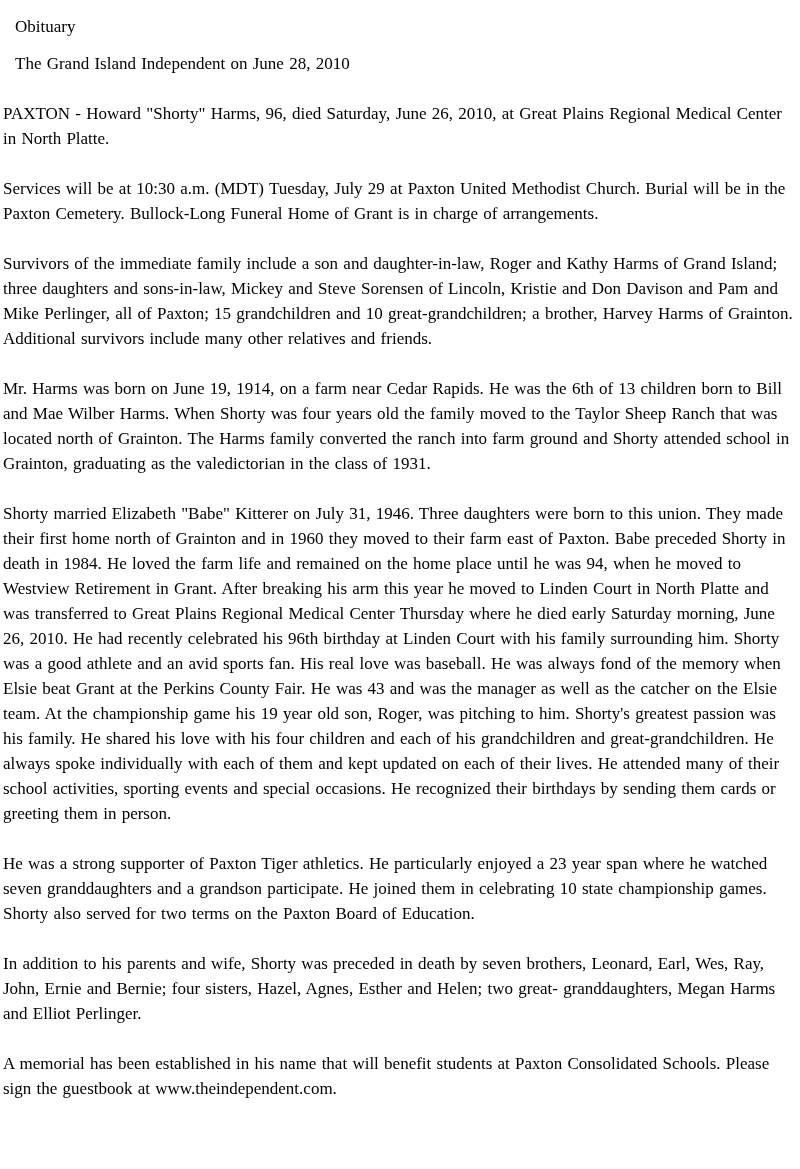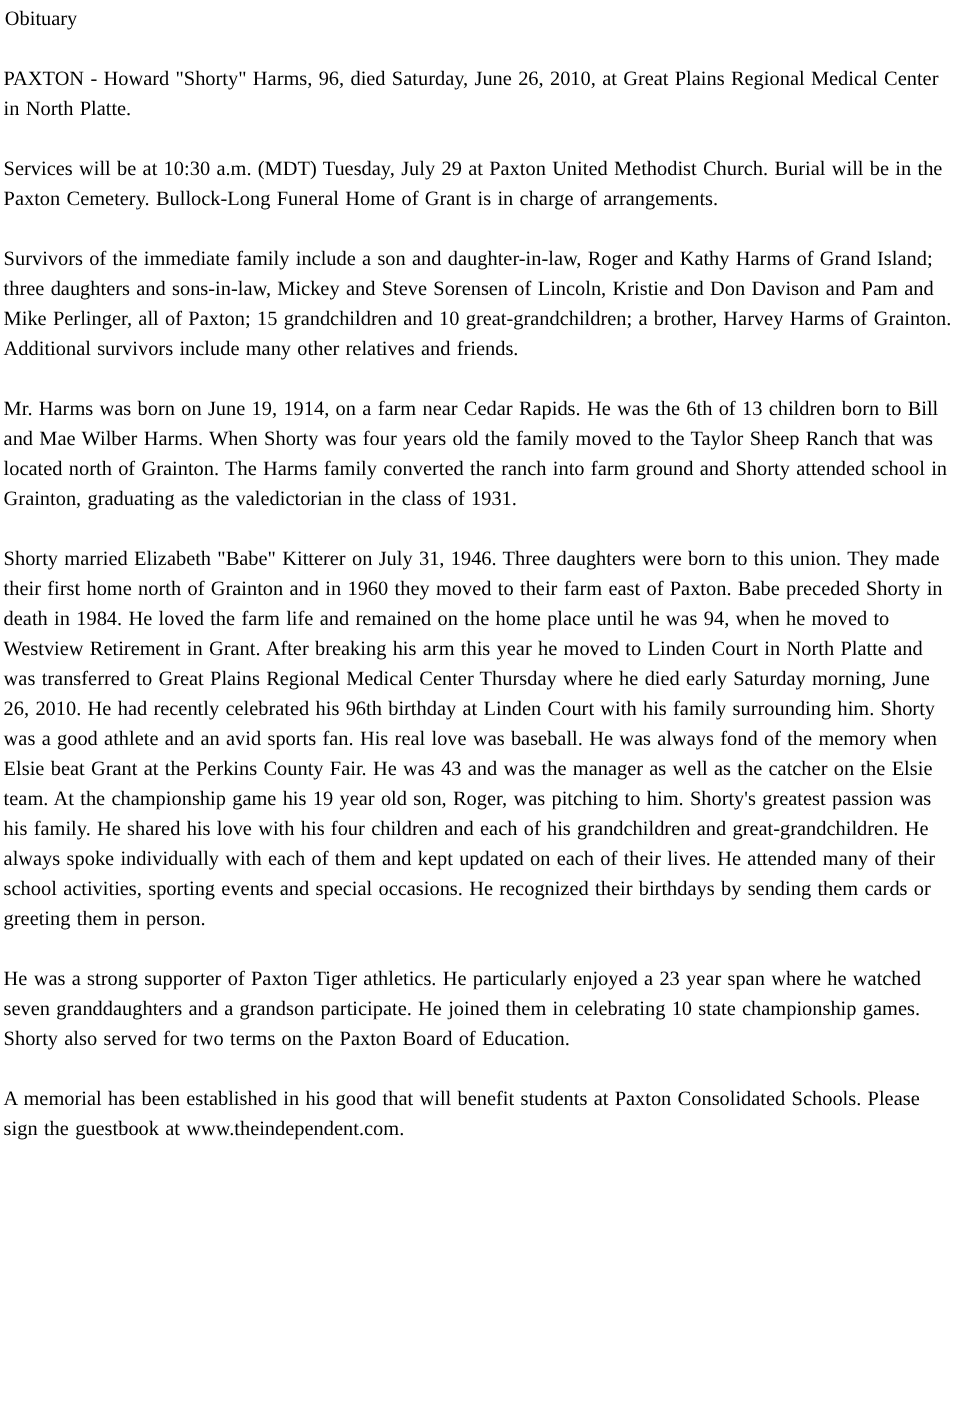--- a/index.html
+++ b/index.html
@@ -14,39 +14,41 @@
     color: #000000;
     font-family: "Liberation Serif", "DejaVu Serif", serif;
     font-size: 17px;
     line-height: 25px;
     word-spacing: 1px;
   }
   .page {
     padding: 2px 4px 0 3px;
   }
   .doc-header div {
-    margin: 1px;
+    margin: 12px;
     font-family: Liberation Serif, serif;
   }
   .doc-body p {
     margin: 25px 0 0 0;
   }
 </style>
 </head>
 <body>
 
 <div class="page">
 
   <div class="doc-header">
     <div>Obituary</div>
+    <div>The Grand Island Independent on June 28, 2010</div>
   </div>
 
   <div class="doc-body">
     <p>PAXTON - Howard "Shorty" Harms, 96, died Saturday, June 26, 2010, at Great Plains Regional Medical Center in North Platte.</p>
     <p>Services will be at 10:30 a.m. (MDT) Tuesday, July 29 at Paxton United Methodist Church. Burial will be in the Paxton Cemetery. Bullock-Long Funeral Home of Grant is in charge of arrangements.</p>
     <p>Survivors of the immediate family include a son and daughter-in-law, Roger and Kathy Harms of Grand Island; three daughters and sons-in-law, Mickey and Steve Sorensen of Lincoln, Kristie and Don Davison and Pam and Mike Perlinger, all of Paxton; 15 grandchildren and 10 great-grandchildren; a brother, Harvey Harms of Grainton. Additional survivors include many other relatives and friends.</p>
     <p>Mr. Harms was born on June 19, 1914, on a farm near Cedar Rapids. He was the 6th of 13 children born to Bill and Mae Wilber Harms. When Shorty was four years old the family moved to the Taylor Sheep Ranch that was located north of Grainton. The Harms family converted the ranch into farm ground and Shorty attended school in Grainton, graduating as the valedictorian in the class of 1931.</p>
     <p>Shorty married Elizabeth "Babe" Kitterer on July 31, 1946. Three daughters were born to this union. They made their first home north of Grainton and in 1960 they moved to their farm east of Paxton. Babe preceded Shorty in death in 1984. He loved the farm life and remained on the home place until he was 94, when he moved to Westview Retirement in Grant. After breaking his arm this year he moved to Linden Court in North Platte and was transferred to Great Plains Regional Medical Center Thursday where he died early Saturday morning, June 26, 2010. He had recently celebrated his 96th birthday at Linden Court with his family surrounding him. Shorty was a good athlete and an avid sports fan. His real love was baseball. He was always fond of the memory when Elsie beat Grant at the Perkins County Fair. He was 43 and was the manager as well as the catcher on the Elsie team. At the championship game his 19 year old son, Roger, was pitching to him. Shorty's greatest passion was his family. He shared his love with his four children and each of his grandchildren and great-grandchildren. He always spoke individually with each of them and kept updated on each of their lives. He attended many of their school activities, sporting events and special occasions. He recognized their birthdays by sending them cards or greeting them in person.</p>
     <p>He was a strong supporter of Paxton Tiger athletics. He particularly enjoyed a 23 year span where he watched seven granddaughters and a grandson participate. He joined them in celebrating 10 state championship games. Shorty also served for two terms on the Paxton Board of Education.</p>
-    <p>A memorial has been established in his good that will benefit students at Paxton Consolidated Schools. Please sign the guestbook at www.theindependent.com.</p>
+    <p>In addition to his parents and wife, Shorty was preceded in death by seven brothers, Leonard, Earl, Wes, Ray, John, Ernie and Bernie; four sisters, Hazel, Agnes, Esther and Helen; two great- granddaughters, Megan Harms and Elliot Perlinger.</p>
+    <p>A memorial has been established in his name that will benefit students at Paxton Consolidated Schools. Please sign the guestbook at www.theindependent.com.</p>
   </div>
 
 </div>
 
 </body></html>

